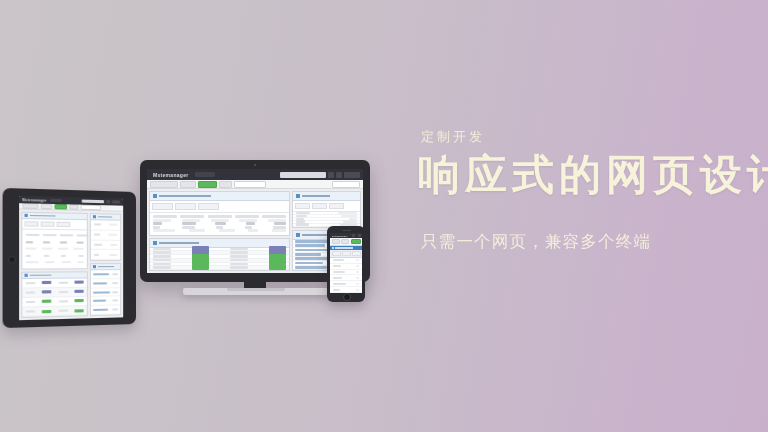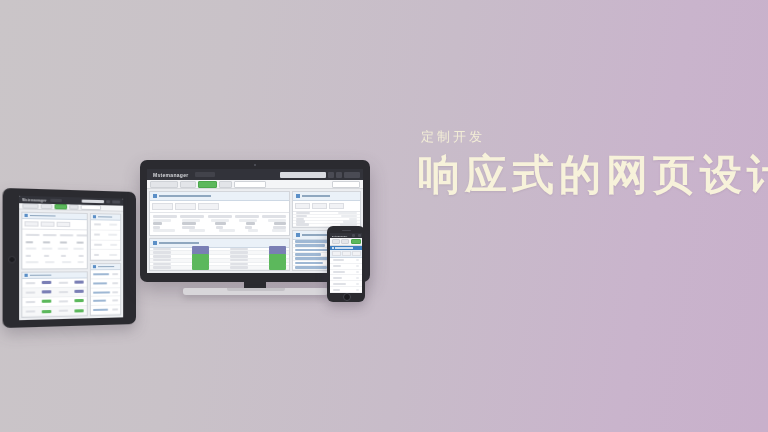--- a/index.html
+++ b/index.html
@@ -519,15 +519,16 @@
           </div>
         </div>
       </div>
       <span class="home"></span>
     </div>
   </div>
 
   <div class="copy">
     <div class="eyebrow">定制开发</div>
     <div class="headline">响应式的网页设计</div>
+    <div class="sub l1">只需一个网页，兼容多个终端</div>
   </div>
 
 </div>
 
 </body></html>

